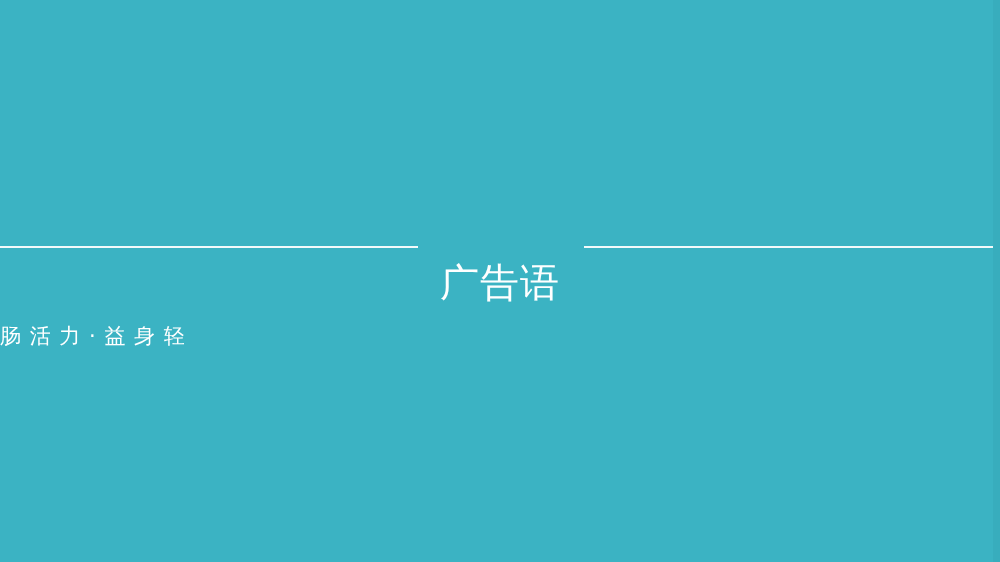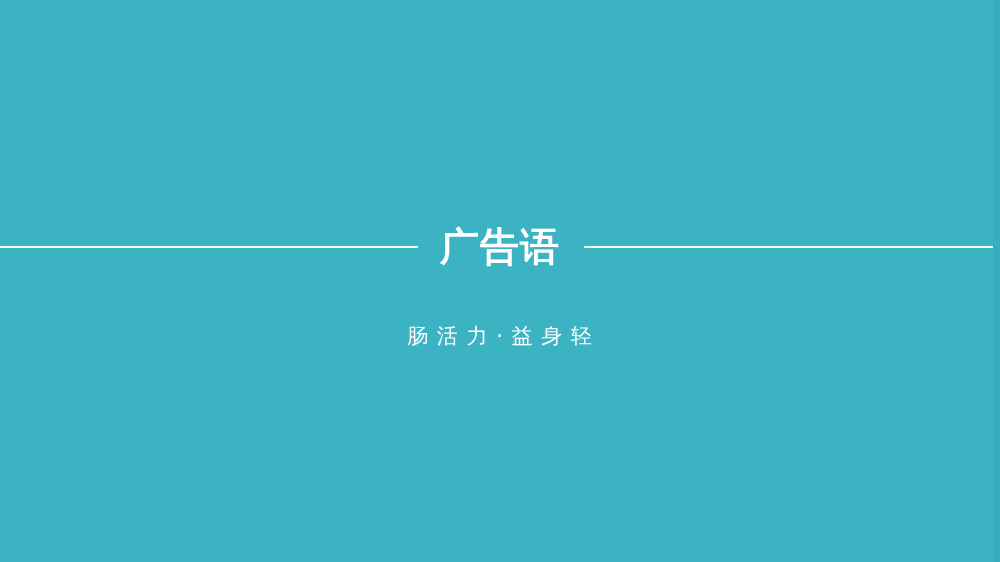--- a/index.html
+++ b/index.html
@@ -66,33 +66,33 @@
     left: 0;
     top: 219px;
     width: 1000px;
     text-align: center;
   }
 
   #title-text {
     display: inline-block;
     font-size: 39px;
     line-height: 56px;
-    font-weight: 700;
+    font-weight: 400;
     color: #ffffff;
     letter-spacing: 1px;
     white-space: nowrap;
+    margin-top: 36px;
   }
 
   
   #subtitle-block {
     position: absolute;
     left: 0;
     top: 318px;
     width: 1000px;
-    text-align: center;
   }
 
   #subtitle-text {
     display: inline-block;
     font-size: 21px;
     line-height: 36px;
     font-weight: 400;
     color: #ffffff;
     letter-spacing: 1px;
     white-space: nowrap;

